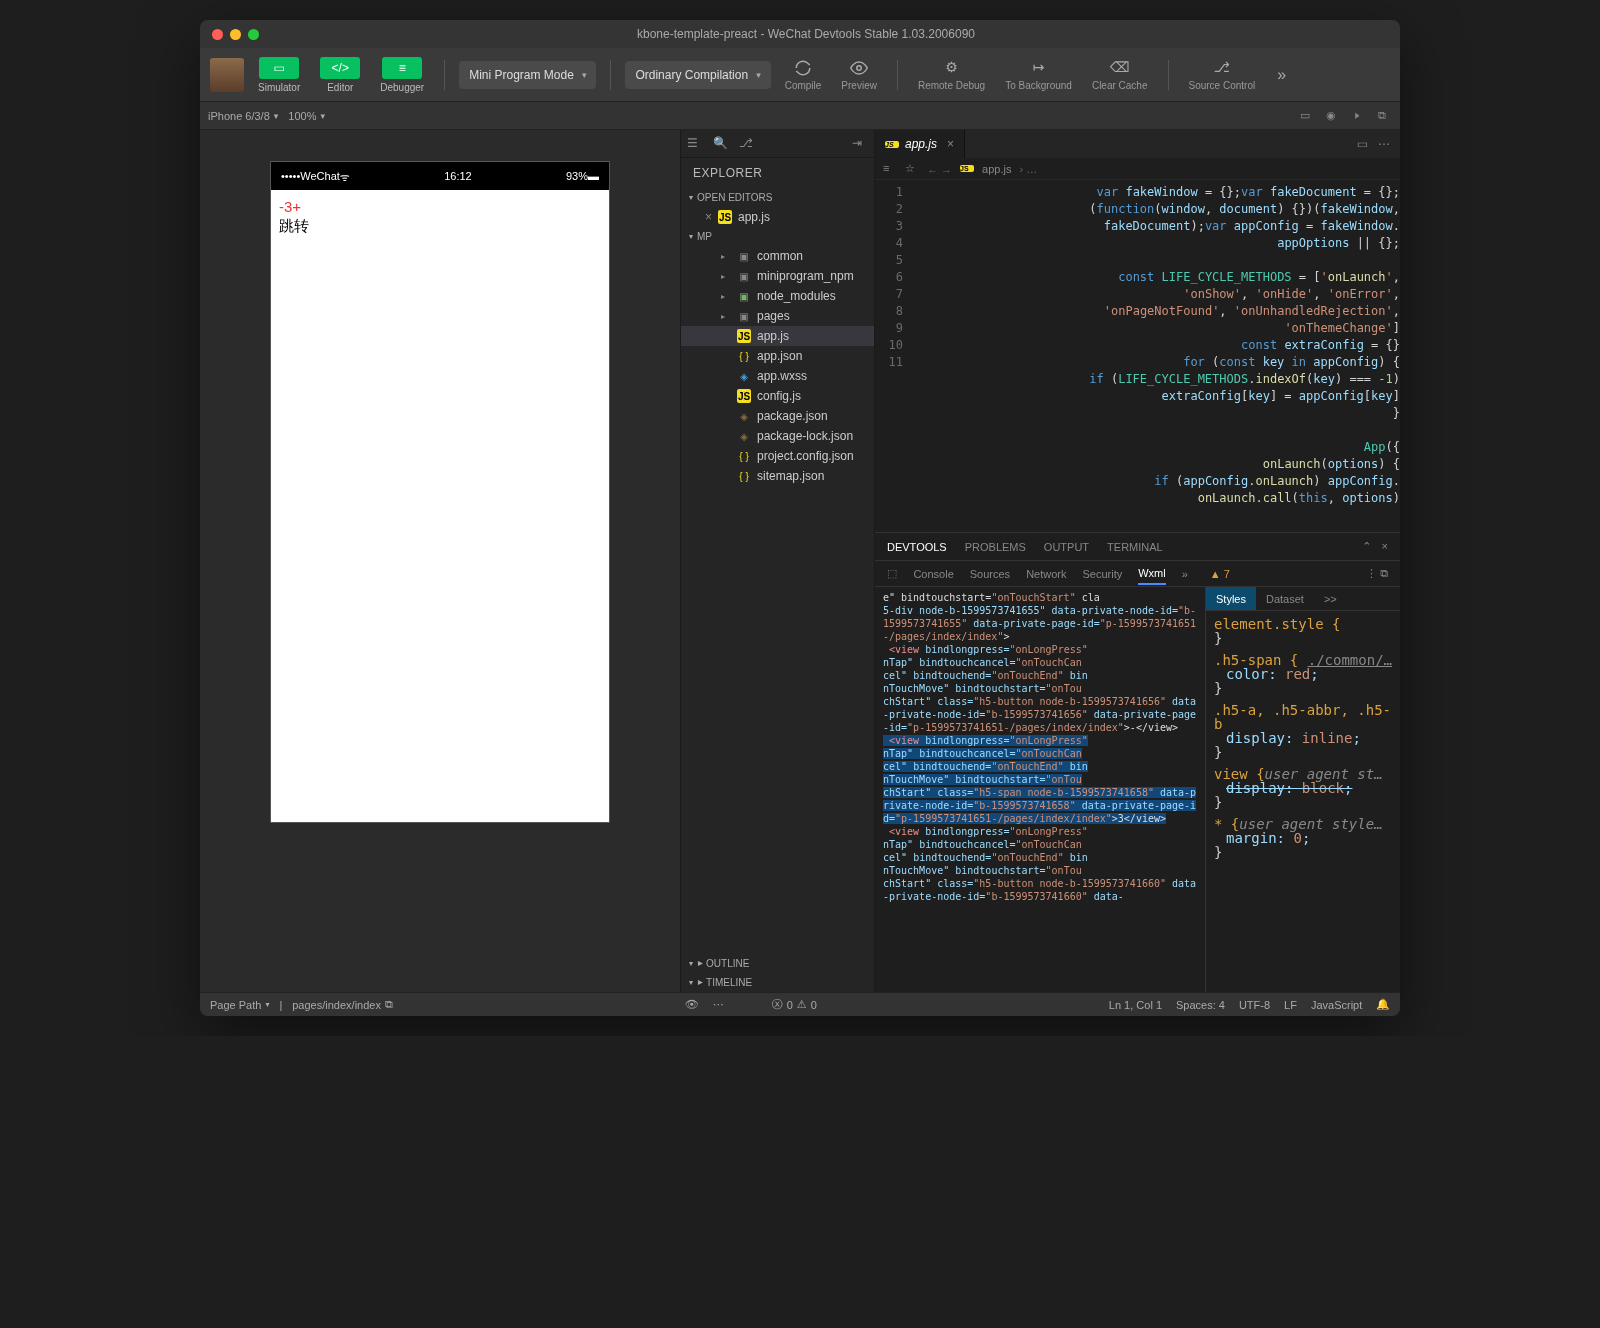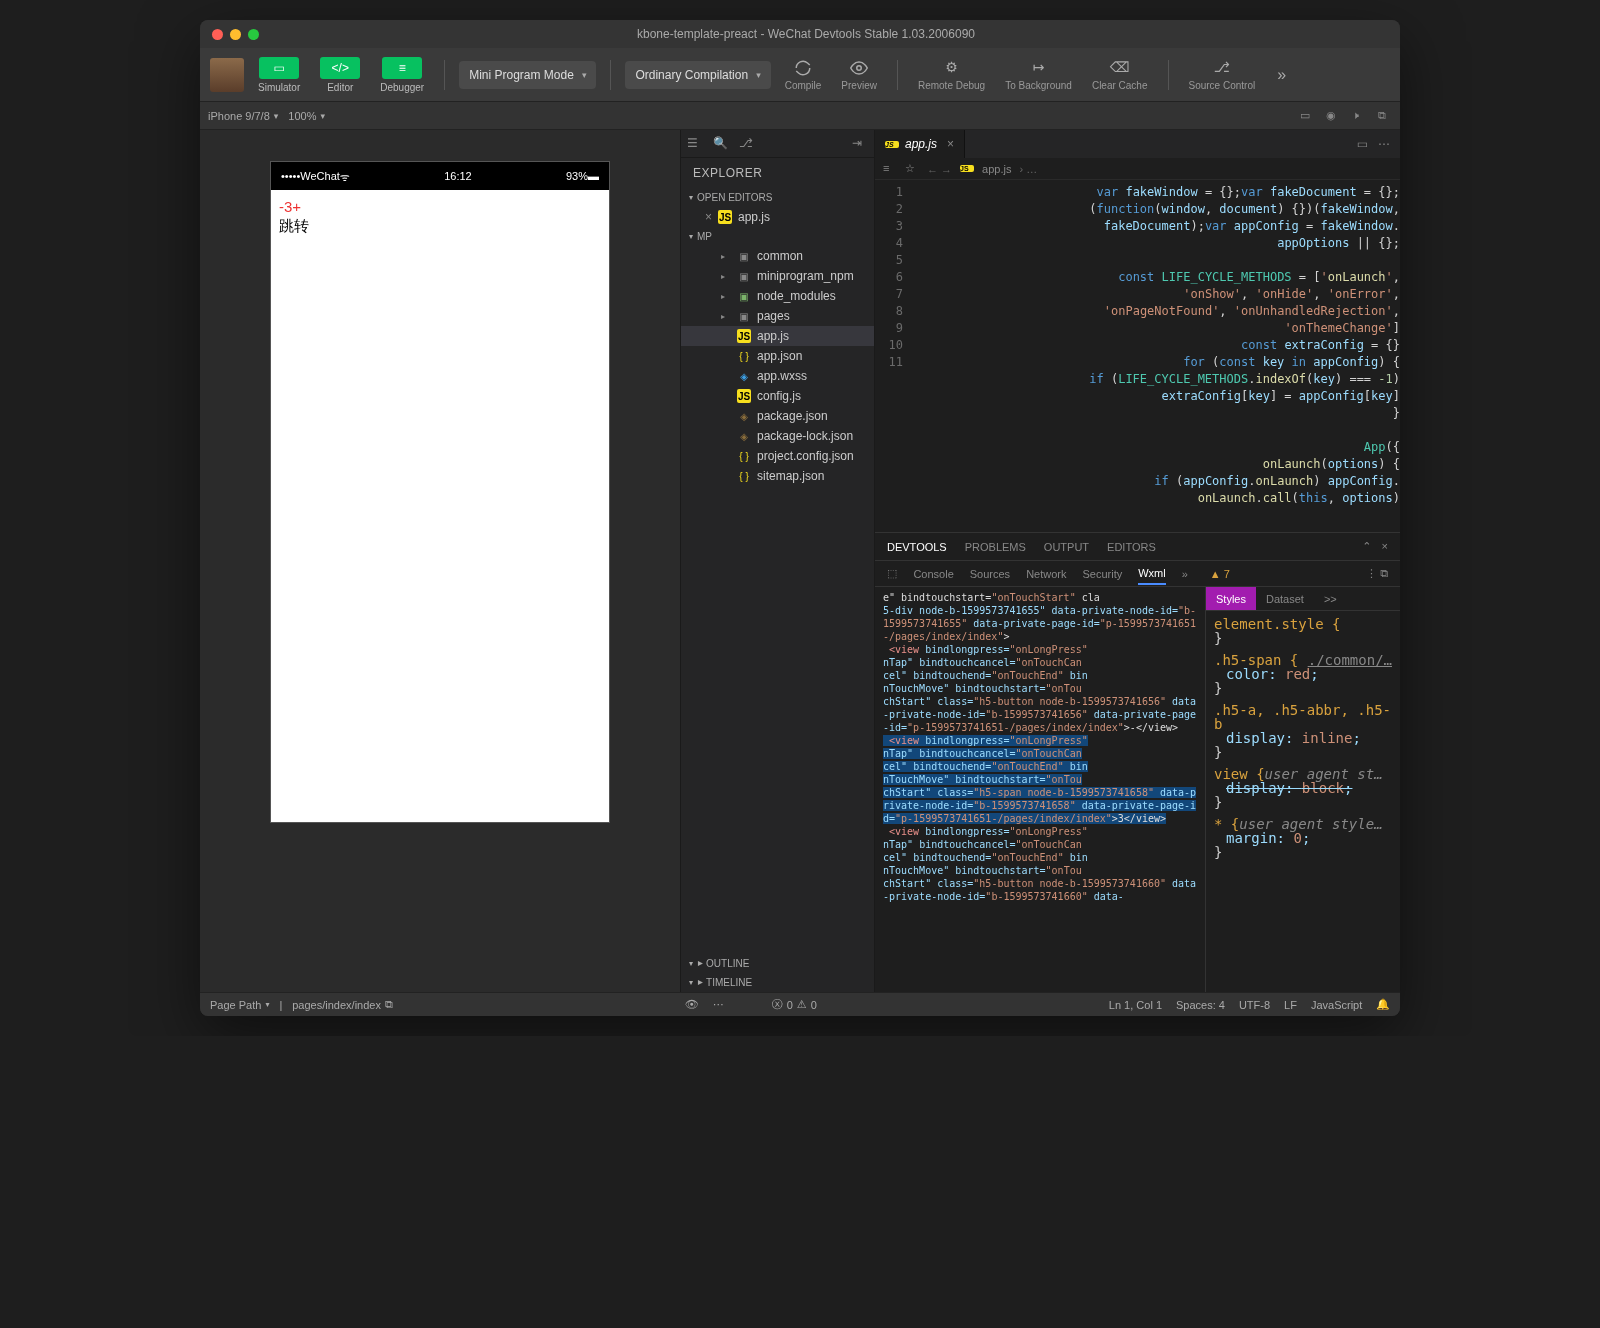--- a/index.html
+++ b/index.html
@@ -84,21 +84,21 @@
 .dt-sub .t { color: #888; }
 .dt-sub .t.a { color: #fff; border-bottom: 2px solid #4a8cff; padding-bottom: 4px; margin-bottom: -5px; }
 .dt-sub .warn { color: #d9a23e; margin-left: 6px; }
 .dt-body { flex: 1; display: flex; min-height: 0; }
 .wxml { flex: 1; font-family: "SF Mono", Consolas, monospace; font-size: 10px; line-height: 13px; padding: 4px 8px; overflow: hidden; white-space: pre-wrap; word-break: break-all; }
 .wxml .tag { color: #e8908a; } .wxml .attr { color: #9cdcfe; } .wxml .val { color: #ce9178; } .wxml .txt { color: #ddd; }
 .wxml .hl { background: #12477a; }
 .styles { width: 195px; border-left: 1px solid #333; display: flex; flex-direction: column; }
 .st-tabs { height: 24px; display: flex; align-items: center; font-size: 11px; border-bottom: 1px solid #333; }
 .st-tabs .t { padding: 0 10px; color: #888; }
-.st-tabs .t.a { background: #a21caf; color: #fff; height: 100%; display: flex; align-items: center; text-align: center; }
+.st-tabs .t.a { background: #0c4a6e; color: #fff; height: 100%; display: flex; align-items: center; text-align: center; }
 .st-body { flex: 1; padding: 6px 8px; font-family: "SF Mono", Consolas, monospace; font-size: 14px; line-height: 14px; color: #ccc; }
 .st-body .b { margin-bottom: 8px; }
 .st-body .sel2 { color: #d9a23e; }
 .st-body .prop { color: #9cdcfe; padding-left: 12px; }
 .st-body .pv { color: #ce9178; text-align: right; }
 .st-body .it { font-style: italic; color: #888; }
 .st-body .strike { text-decoration: line-through; }
 .dt-crumb { height: 22px; border-top: 1px solid #333; display: flex; align-items: center; padding: 0 8px; font-size: 10px; color: #aaa; gap: 8px; }
 
 .statusbar { height: 24px; background: #333; display: flex; align-items: center; padding: 0 10px; font-size: 11px; color: #aaa; gap: 14px; border-top: 1px solid #222; }
@@ -166,21 +166,21 @@
     <div class="tsep"></div>
     <div class="ticon">
       <div class="gly" style="font-size:14px;text-align:center">⎇</div>
       <div class="lbl">Source Control</div>
     </div>
     <div class="morebtn">»</div>
   </div>
 
   <div class="devbar">
     <div class="sel">
-        <span>iPhone 9/7/8</span>
+        <span>iPhone 6/3/8</span>
       </div>
     <div class="sel">
         <span>100%</span>
       </div>
     <div class="rightcluster">
       <span class="ic">▭</span>
       <span class="ic">◉</span>
       <span class="ic">🕨</span>
       <span class="ic">⧉</span>
     </div>
@@ -355,21 +355,21 @@
     <span class="k-fn">onLaunch</span>(<span class="k-var">options</span>) {
         <span class="k-kw">if</span> (<span class="k-var">appConfig</span>.<span class="k-fn">onLaunch</span>) <span class="k-var">appConfig</span>.
         <span class="k-fn">onLaunch</span>.<span class="k-fn">call</span>(<span class="k-kw">this</span>, <span class="k-var">options</span>)</div>
       </div>
 
       <div class="devtools">
         <div class="dt-tabs" id="dt-tabs">
           <span class="t a">DEVTOOLS</span>
             <span class="t">PROBLEMS</span>
             <span class="t">OUTPUT</span>
-            <span class="t">EDITORS</span>
+            <span class="t">TERMINAL</span>
             <div class="rc">
               <span>⌃</span>
               <span>×</span>
             </div>
         </div>
         <div class="dt-sub" id="dt-sub">
             <span style="color: rgb(136, 136, 136);">⬚</span>
             <span class="t">Console</span>
             <span class="t">Sources</span>
             <span class="t">Network</span>

